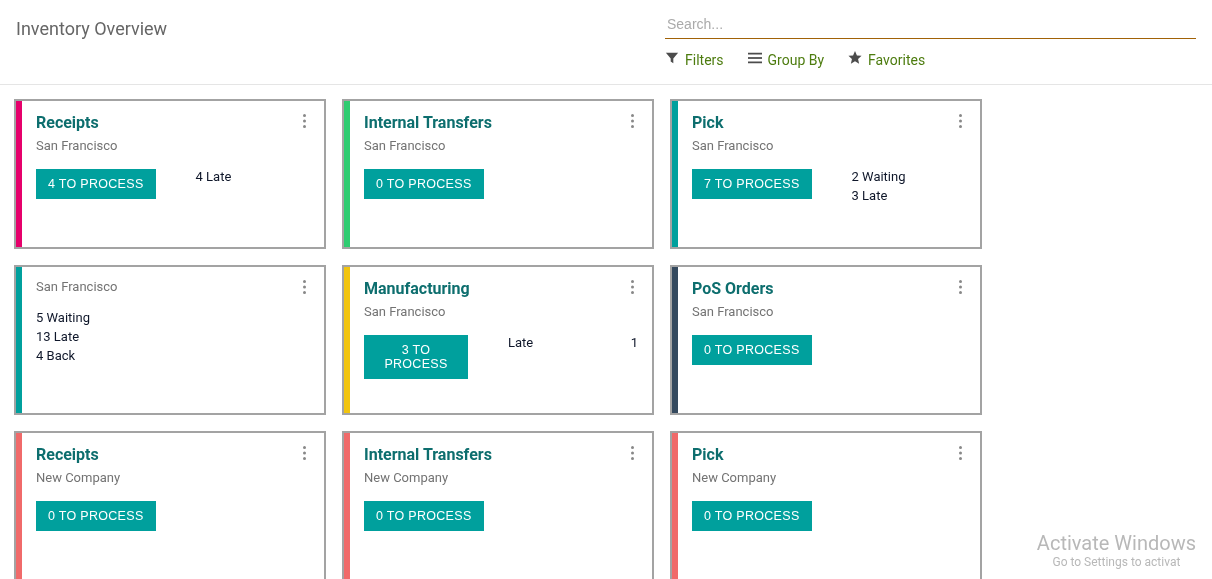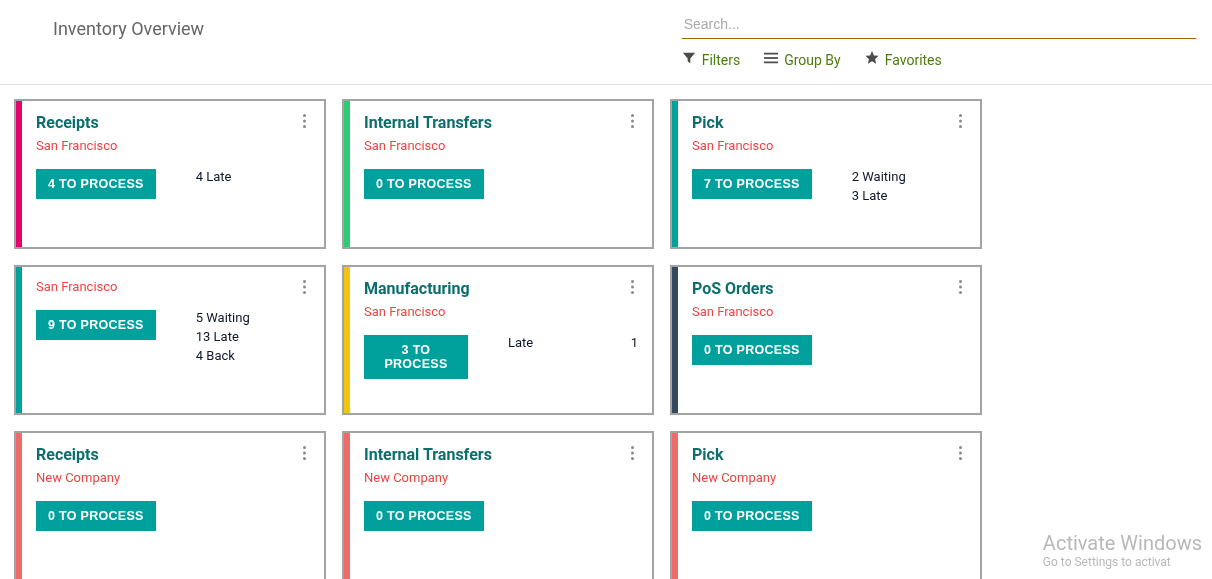--- a/index.html
+++ b/index.html
@@ -8,21 +8,20 @@
     font-family: -apple-system, BlinkMacSystemFont, "Segoe UI", Roboto, "Helvetica Neue", Arial, sans-serif;
     background: #ffffff;
     color: #4c4c4c;
     font-size: 14px;
     width: 1212px;
     overflow-x: hidden;
   }
   .header {
     display: flex;
     padding: 10px 16px 0 16px;
-    margin-left: 37px;
   }
   .header-left {
     width: 55%;
   }
   .header-right {
     width: 45%;
   }
   .page-title {
     font-size: 18px;
     color: #666;
@@ -98,33 +97,33 @@
   }
   .menu-btn svg { width: 3px; height: 14px; fill: #888; }
   .card-title {
     color: #0d6e6e;
     font-size: 16px;
     font-weight: 700;
     margin: 0 0 6px 0;
     cursor: pointer;
   }
   .card-sub {
-    color: #ef4444;
+    color: #737373;
     font-size: 13px;
     margin-bottom: 16px;
   }
   .process-row {
     display: flex;
     align-items: flex-start;
     gap: 40px;
   }
   .process-btn {
     background: #00a09d;
     color: #fff;
-    font-weight: 700;
+    font-weight: 400;
     font-size: 12.5px;
     padding: 8px 12px;
     border: none;
     cursor: pointer;
     letter-spacing: 0.3px;
   }
   .status-list {
     display: flex;
     flex-direction: column;
     gap: 4px;
@@ -132,23 +131,23 @@
     color: #0f172a;
   }
   .status-item { cursor: pointer; }
   .status-split {
     display: flex;
     justify-content: space-between;
     width: 130px;
   }
   .watermark {
     position: absolute;
-    right: 10px;
+    right: 16px;
     bottom: 10px;
-    text-align: left;
+    text-align: center;
     color: #b8b8b8;
     pointer-events: none;
   }
   .watermark .l1 { font-size: 20px; }
   .watermark .l2 { font-size: 12px; }
 </style>
 </head>
 <body>
 
 <div class="header">
@@ -256,21 +255,20 @@
       <div class="card-body">
         <div class="menu-btn">
           <svg viewBox="0 0 3 14">
             <circle cx="1.5" cy="1.5" r="1.5"></circle>
             <circle cx="1.5" cy="7" r="1.5"></circle>
             <circle cx="1.5" cy="12.5" r="1.5"></circle>
           </svg>
         </div>
         <div class="card-sub">San Francisco</div>
         <div class="process-row">
-          <button class="process-btn">9 TO PROCESS</button>
           <div class="status-list">
             <div class="status-item">5 Waiting</div>
             <div class="status-item">13 Late</div>
             <div class="status-item">4 Back</div>
           </div>
         </div>
       </div>
     </div>
     <div class="card">
       <div class="stripe" style="background: rgb(241, 196, 15);"></div>

